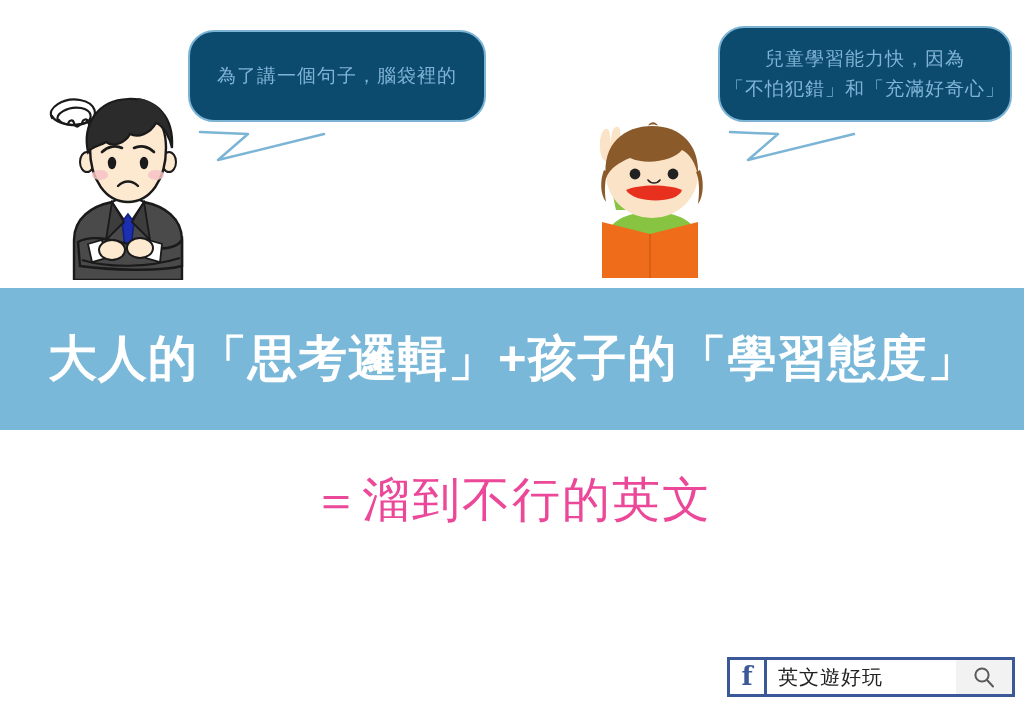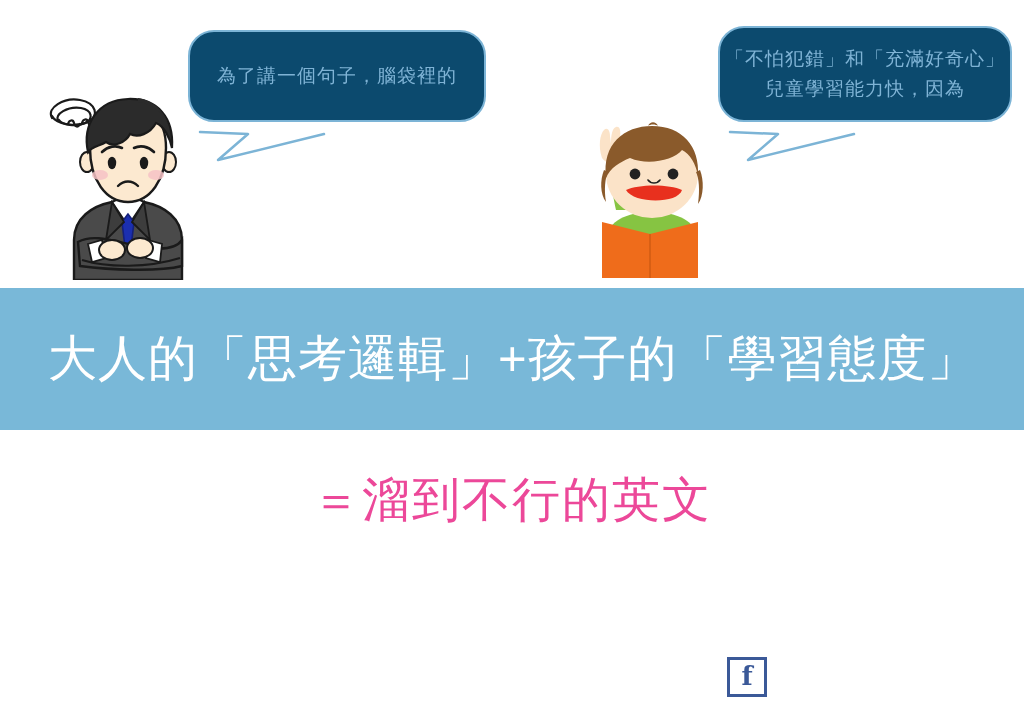--- a/index.html
+++ b/index.html
@@ -60,21 +60,21 @@
     top: 288px;
     width: 1024px;
     height: 142px;
     background: #79b8d8;
     display: flex;
     align-items: center;
   }
   #banner-text {
     color: #ffffff;
     font-size: 49px;
-    font-weight: 400;
+    font-weight: 700;
     letter-spacing: 1px;
     margin-left: 48px;
     white-space: nowrap;
     line-height: 1.1;
   }
 
   
   #subtitle {
     position: absolute;
     left: 0;
@@ -152,22 +152,22 @@
 <body>
 
 <div class="bubble" id="bubble-left">
   <div class="bubble-line">為了講一個句子，腦袋裡的</div>
 </div>
 <svg class="bubble-tail" style="left:186px; top:112px;" width="140" height="62" viewBox="0 0 140 62">
   <path d="M 138 22 L 32 48 L 62 22 L 14 20" fill="#ffffff" stroke="#7cb4d6" stroke-width="2.5" stroke-linejoin="round" stroke-linecap="round"></path>
 </svg>
 
 <div class="bubble" id="bubble-right">
+  <div class="bubble-line">兒童學習能力快，因為</div>
   <div class="bubble-line">「不怕犯錯」和「充滿好奇心」</div>
-  <div class="bubble-line">兒童學習能力快，因為</div>
 </div>
 <svg class="bubble-tail" style="left:716px; top:112px;" width="140" height="62" viewBox="0 0 140 62">
   <path d="M 138 22 L 32 48 L 62 22 L 14 20" fill="#ffffff" stroke="#7cb4d6" stroke-width="2.5" stroke-linejoin="round" stroke-linecap="round"></path>
 </svg>
 
 <svg class="art" id="art-businessman" width="180" height="190" viewBox="0 0 180 190">
 
   <g fill="none" stroke="#1a1a1a" stroke-width="2.2" stroke-linecap="round">
     <path d="M14 28 C8 18, 26 7, 42 10 C58 13, 62 26, 50 32 C38 38, 18 34, 14 26"></path>
     <path d="M20 31 C16 24, 30 16, 43 18 C54 20, 56 29, 47 33 C38 37, 24 35, 21 30"></path>
@@ -247,13 +247,22 @@
 </svg>
 
 <div id="banner">
   <div id="banner-text">大人的「思考邏輯」+孩子的「學習態度」</div>
 </div>
 
 <div id="subtitle">＝溜到不行的英文</div>
 
 <div id="fb-widget">
   <div id="fb-logo">f</div>
+  <div id="fb-search">
+    <div id="fb-search-value">英文遊好玩</div>
+    <div id="fb-search-btn">
+      <svg width="24" height="24" viewBox="0 0 24 24">
+        <circle cx="10" cy="10" r="6.6" fill="none" stroke="#5a5a5a" stroke-width="2"></circle>
+        <line x1="15" y1="15" x2="21" y2="21.5" stroke="#5a5a5a" stroke-width="2" stroke-linecap="round"></line>
+      </svg>
+    </div>
+  </div>
 </div>
 
 </body></html>

